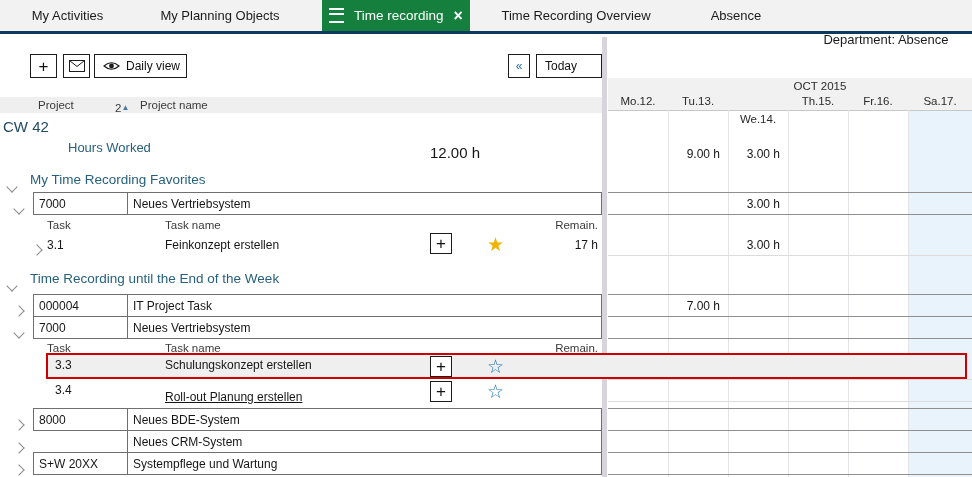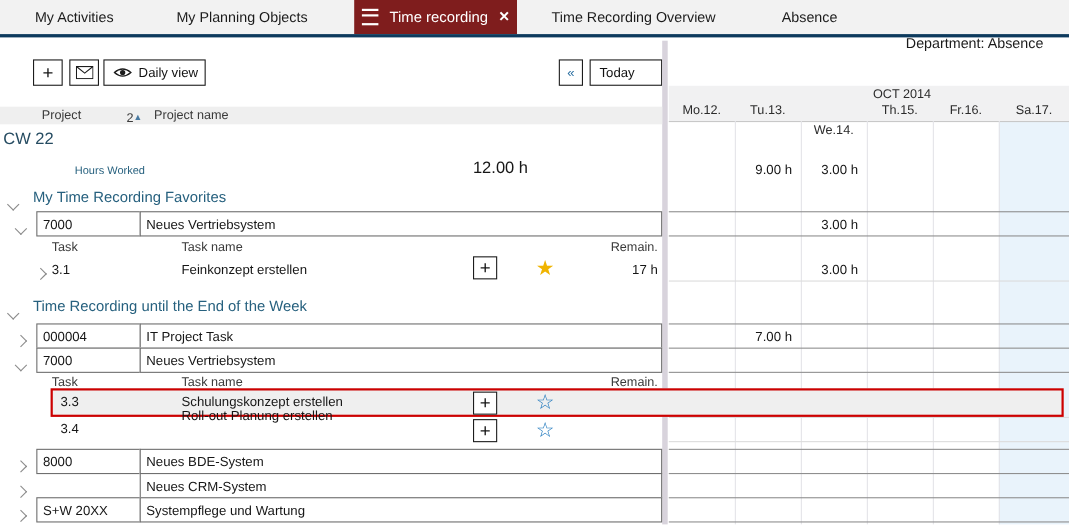--- a/index.html
+++ b/index.html
@@ -4,21 +4,21 @@
 <style>
   html,body{margin:0;padding:0;background:#fff;}
   #app{position:relative;width:972px;height:477px;background:#fff;overflow:hidden;
        font-family:"Liberation Sans","DejaVu Sans",sans-serif;color:#1a1a1a;}
   .abs{position:absolute;box-sizing:border-box;}
 
   
   .tabbar{left:0;top:0;width:972px;height:31px;background:#f2f2f2;}
   .tab{top:0;height:31px;display:flex;align-items:center;justify-content:center;
        font-size:13px;color:#1b1b1b;cursor:default;}
-  .tab-active{background:#7f1d1d;color:#fff;gap:10px;font-size:13.5px;}
+  .tab-active{background:#15803d;color:#fff;gap:10px;font-size:13.5px;}
   .underline{left:0;top:31px;width:972px;height:3px;background:#0d3a5d;}
   .hamb{width:15px;height:11px;border-top:2px solid #fff;border-bottom:2px solid #fff;position:relative;display:inline-block;}
   .hamb::before{content:"";position:absolute;left:0;right:0;top:2.5px;height:2px;background:#fff;}
   .closex{font-size:16px;font-weight:bold;line-height:1;}
 
   
   .btn{border:1px solid #1c1c1c;background:#fff;display:flex;align-items:center;justify-content:center;
        font-size:12px;color:#111;gap:6px;}
   .plus-glyph{font-size:17px;line-height:1;font-weight:400;}
 
@@ -91,21 +91,21 @@
   <div class="abs btn" style="left:508px;top:54px;width:22px;height:24px;color:#2a6ea0;">
     <span>«</span>
   </div>
   <div class="abs btn" style="left:536px;top:54px;width:66px;height:24px;justify-content:flex-start;padding-left:8px;">
     <span>Today</span>
   </div>
 
   <div class="abs" style="left:602px;top:37px;width:5px;height:440px;background:#d8d3dc;"></div>
 
   <div class="abs" style="left:608px;top:78px;width:364px;height:32px;background:#f1f1f2;"></div>
-  <div class="abs daylbl" style="left:668px;top:80px;width:304px;">OCT 2014</div>
+  <div class="abs daylbl" style="left:668px;top:80px;width:304px;">OCT 2015</div>
   <div class="abs daylbl" style="left:608px;top:95px;width:60px;">Mo.12.</div>
   <div class="abs daylbl" style="left:668px;top:95px;width:60px;">Tu.13.</div>
   <div class="abs daylbl" style="left:728px;top:113px;width:60px;">We.14.</div>
   <div class="abs daylbl" style="left:788px;top:95px;width:60px;">Th.15.</div>
   <div class="abs daylbl" style="left:848px;top:95px;width:60px;">Fr.16.</div>
   <div class="abs daylbl" style="left:908px;top:95px;width:64px;">Sa.17.</div>
 
   <div class="abs" style="left:908px;top:110px;width:64px;height:367px;background:#e9f3fb;"></div>
   <div class="abs hline-light" style="left:608px;top:110px;width:364px;background:#c8c8c8;"></div>
   <div class="abs vline" style="left:668px;top:110px;height:367px;"></div>
@@ -127,22 +127,22 @@
   <div class="abs hline-dark" style="left:608px;top:452px;width:364px;"></div>
   <div class="abs hline-dark" style="left:608px;top:474px;width:364px;"></div>
 
   <div class="abs band" style="left:0;top:97px;width:602px;height:16px;"></div>
   <div class="abs hdr" style="left:38px;top:99px;">Project</div>
   <div class="abs" style="left:115px;top:98px;">
     <span class="sortnum">2</span><span class="sortarrow">▲</span>
   </div>
   <div class="abs hdr" style="left:140px;top:99px;">Project name</div>
 
-  <div class="abs big" style="left:3px;top:118px;color:#254b61;">CW 22</div>
-  <div class="abs big sec" style="left:68px;top:150px;font-size:10px;">Hours Worked</div>
+  <div class="abs big" style="left:3px;top:118px;color:#254b61;">CW 42</div>
+  <div class="abs big sec" style="left:68px;top:140px;font-size:13px;">Hours Worked</div>
   <div class="abs big sec val" style="left:380px;top:144px;width:100px;font-size:15px;">12.00 h</div>
   <div class="abs val" style="left:668px;top:147px;width:52px;">9.00 h</div>
   <div class="abs val" style="left:728px;top:147px;width:52px;">3.00 h</div>
 
   <div class="abs" style="left:8px;top:177px;"><span class="chev chev-down"></span></div>
   <div class="abs sec" style="left:30px;top:172px;">My Time Recording Favorites</div>
 
   <div class="abs" style="left:15px;top:199px;"><span class="chev chev-down"></span></div>
   <div class="abs cell" style="left:33px;top:192px;width:95px;height:23px;">
       <span>7000</span>
@@ -192,21 +192,21 @@
 
   <div class="abs" style="left:46px;top:353px;width:921px;height:26px;background:#efefef;border:2px solid #cc0000;"></div>
   <div class="abs val" style="left:55px;top:358px;text-align:left;">3.3</div>
   <div class="abs val" style="left:165px;top:358px;text-align:right;">Schulungskonzept erstellen</div>
   <div class="abs btn" style="left:430px;top:356px;width:22px;height:21px;">
     <span class="plus-glyph">+</span>
   </div>
   <div class="abs star-outline" style="left:487px;top:357px;">☆</div>
 
   <div class="abs val" style="left:55px;top:383px;text-align:left;">3.4</div>
-  <div class="abs val" style="left:165px;top:371px;text-align:right;">Roll-out Planung erstellen</div>
+  <div class="abs val" style="left:165px;top:390px;text-align:right;text-decoration:underline;">Roll-out Planung erstellen</div>
   <div class="abs btn" style="left:430px;top:381px;width:22px;height:21px;">
     <span class="plus-glyph">+</span>
   </div>
   <div class="abs star-outline" style="left:487px;top:382px;">☆</div>
 
   <div class="abs" style="left:15px;top:415px;"><span class="chev chev-right"></span></div>
   <div class="abs cell" style="left:33px;top:408px;width:95px;height:23px;">
       <span>8000</span>
     </div>
   <div class="abs cell" style="left:127px;top:408px;width:475px;height:23px;">

